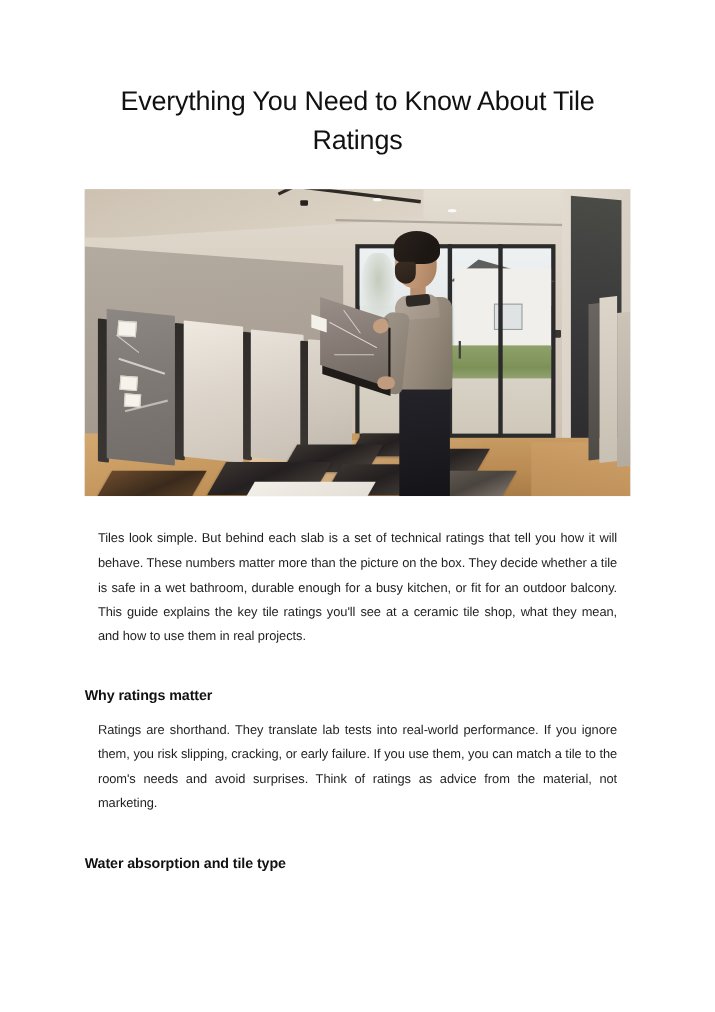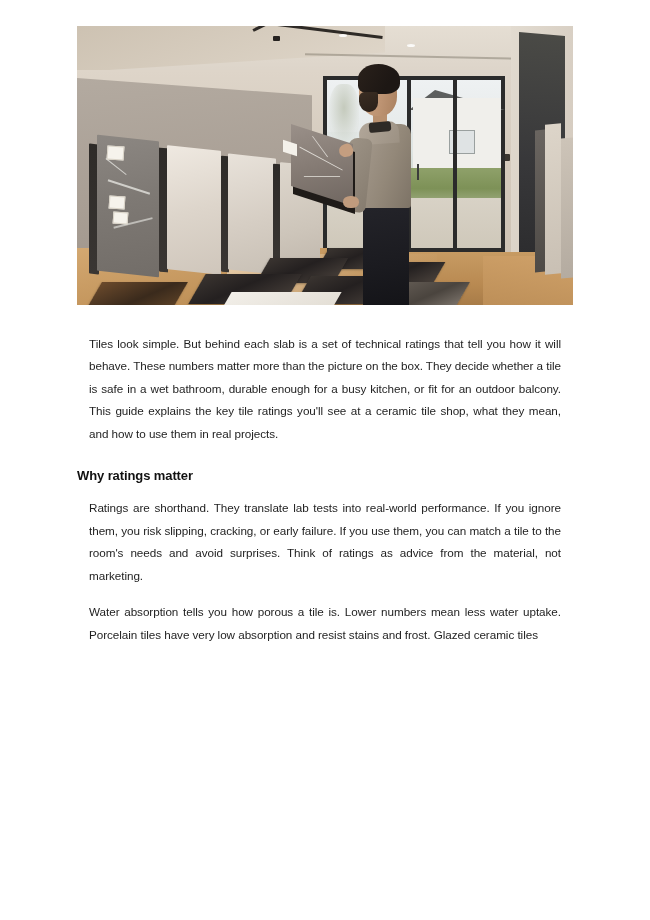--- a/index.html
+++ b/index.html
@@ -346,31 +346,32 @@
     letter-spacing: -0.05px;
   }
   .intro { margin-top: 28px; }
   .sec-h {
     margin: 0;
     font-size: 13px;
     font-weight: 700;
     color: #111111;
     letter-spacing: -0.1px;
   }
-  .sec-1-h { margin-top: 23px; }
+  .sec-1-h { margin-top: 33px; }
   .sec-1-p { margin-top: 14px; }
   .sec-2-h { margin-top: 34px; }
   .sec-2-p { margin-top: 14px; }
 </style>
 </head>
 <body>
 
 <div class="page">
   <div class="content">
 
+    <h1 class="doc-title">Everything You Need to Know About Tile Ratings</h1>
 
     <div class="hero">
       <div class="ceiling"></div>
       <div class="ceiling-shade"></div>
       <div class="ceiling-line"></div>
       <div class="track-rail"></div>
       <div class="track-rail2"></div>
       <div class="track-head"></div>
       <div class="ceil-spot" style="left:330px;top:18px"></div>
       <div class="ceil-spot" style="left:262px;top:8px"></div>
@@ -447,16 +448,16 @@
       <div class="held-label"></div>
       <div class="p-hand1"></div>
       <div class="p-hand2"></div>
     </div>
 
     <p class="body-p intro">Tiles look simple. But behind each slab is a set of technical ratings that tell you how it will behave. These numbers matter more than the picture on the box. They decide whether a tile is safe in a wet bathroom, durable enough for a busy kitchen, or fit for an outdoor balcony. This guide explains the key tile ratings you'll see at a ceramic tile shop, what they mean, and how to use them in real projects.</p>
 
     <h2 class="sec-h sec-1-h">Why ratings matter</h2>
     <p class="body-p sec-1-p">Ratings are shorthand. They translate lab tests into real-world performance. If you ignore them, you risk slipping, cracking, or early failure. If you use them, you can match a tile to the room's needs and avoid surprises. Think of ratings as advice from the material, not marketing.</p>
 
-    <p class="body-p sec-2-p">Water absorption tells you how porous a tile is. Lower numbers mean less water uptake. Porcelain tiles have very low absorption and resist stains and frost. Glazed ceramic tiles</p>
+    <h2 class="sec-h sec-2-h">Water absorption and tile type</h2>
 
   </div>
 </div>
 
 </body></html>

